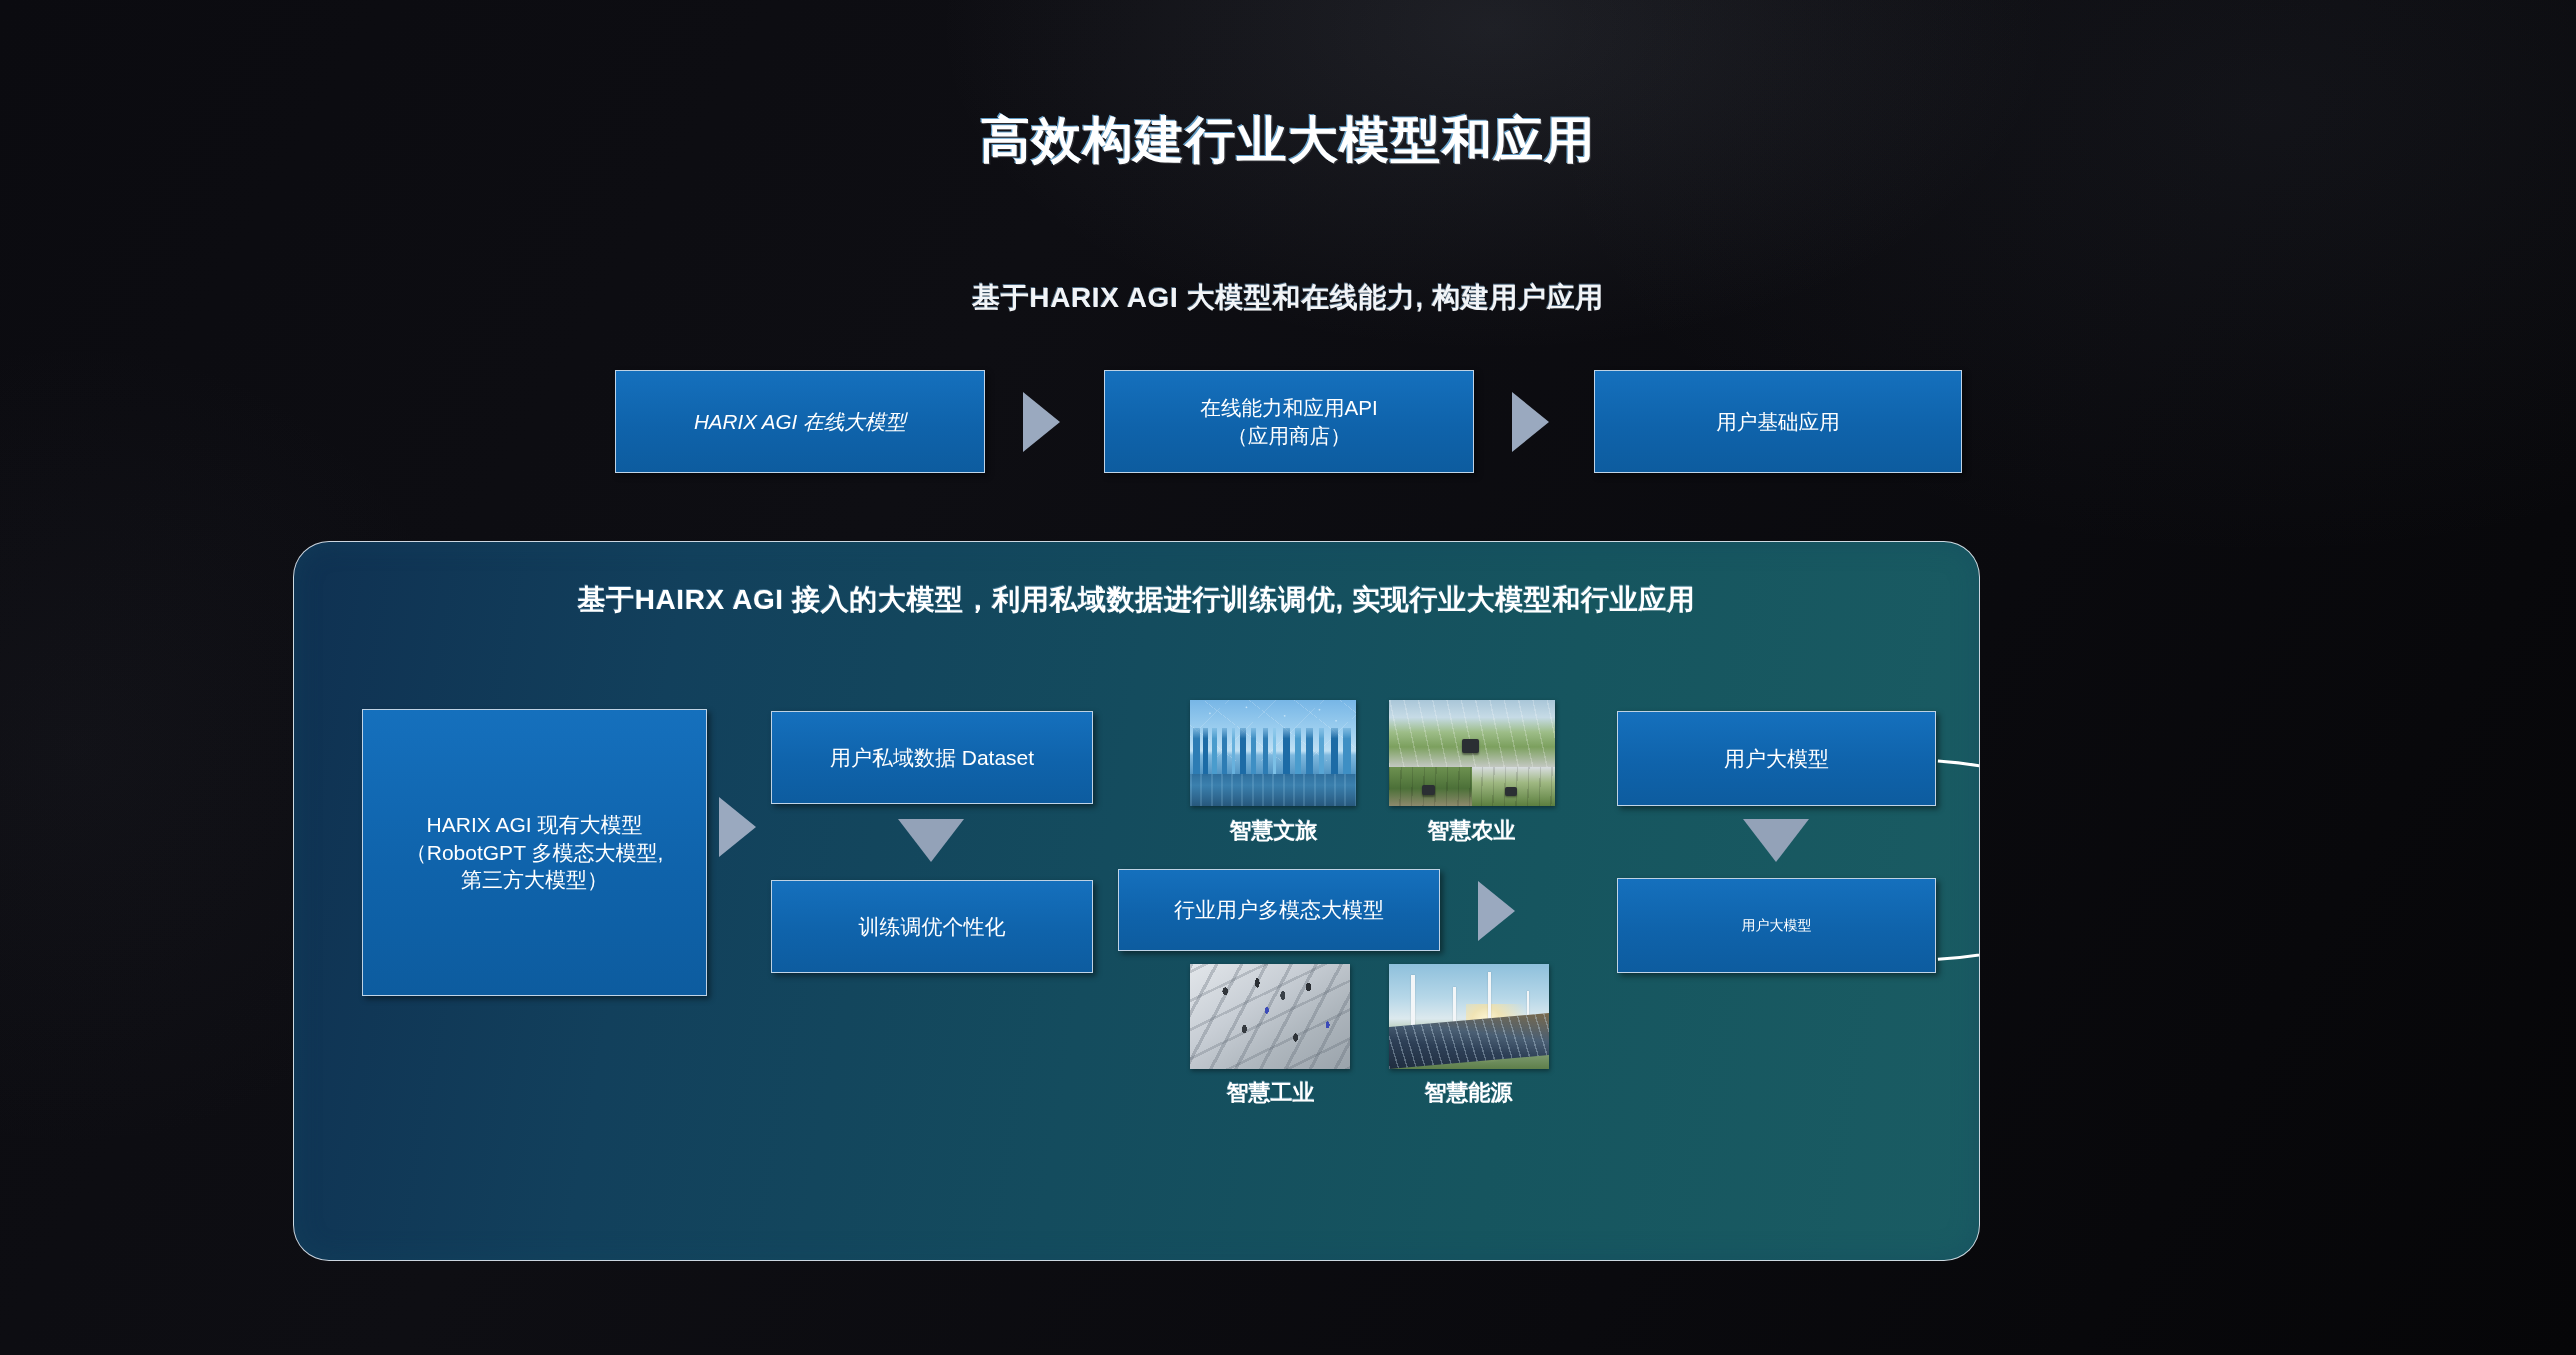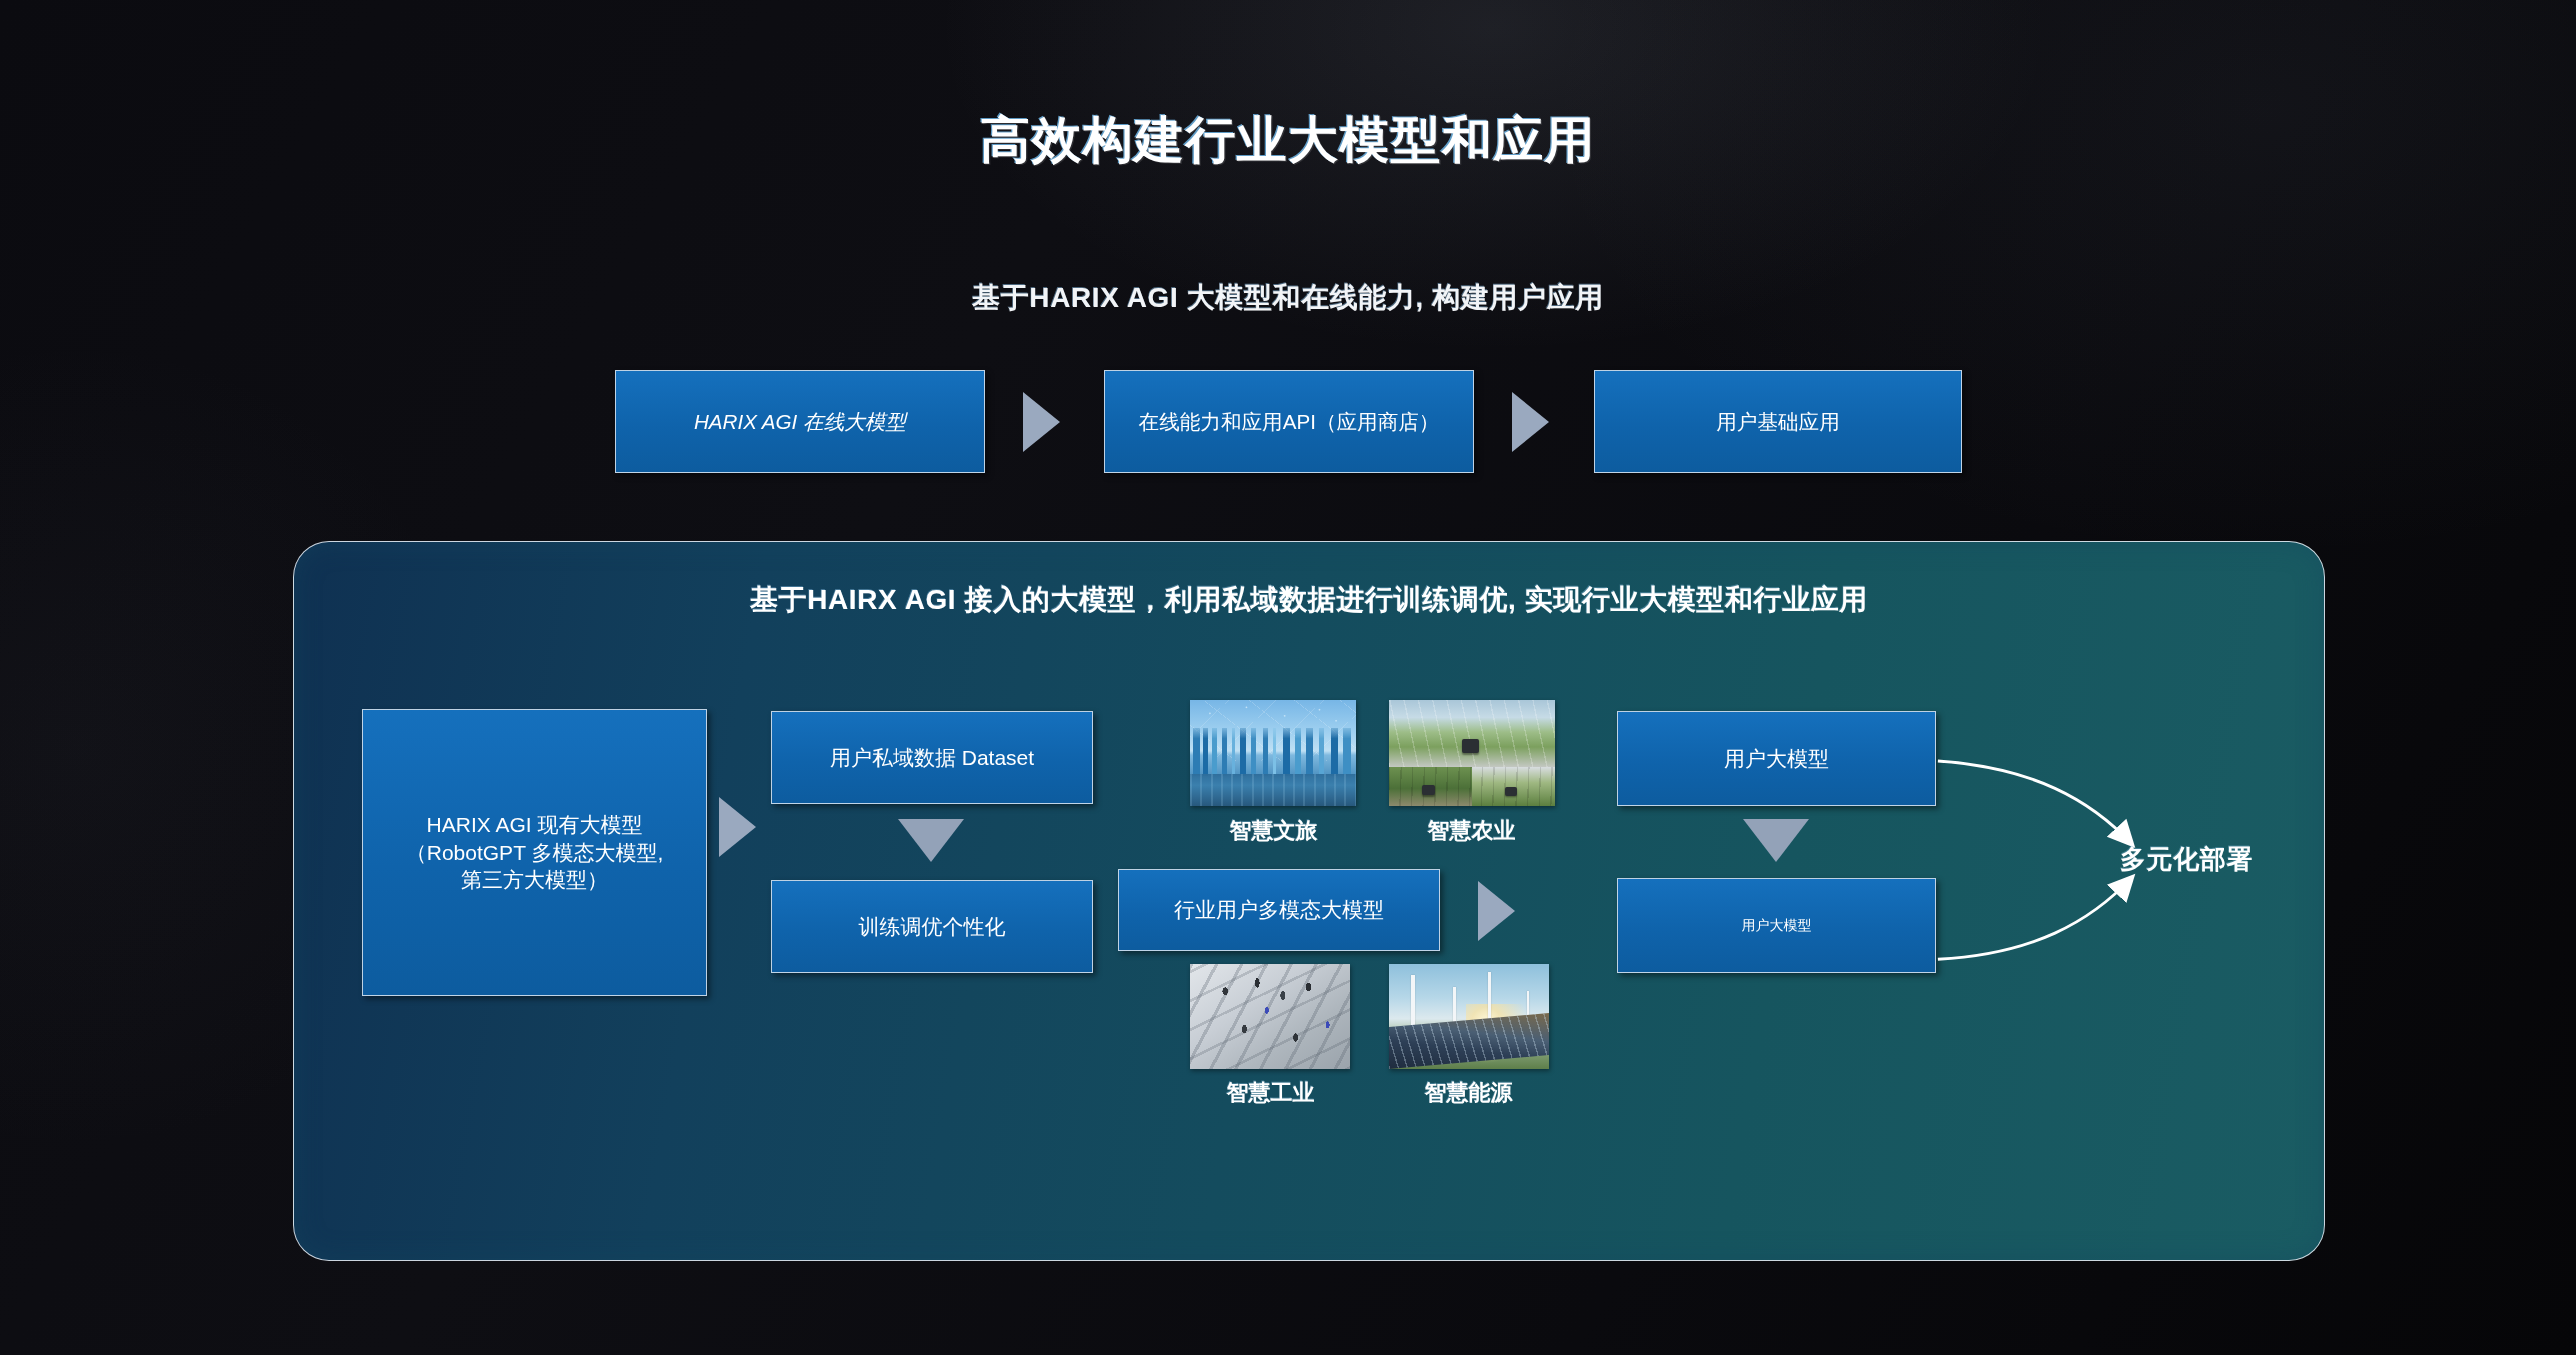--- a/index.html
+++ b/index.html
@@ -46,21 +46,21 @@
     border-left:37px solid #9aa9bf;
   }
   .tri-down{
     position:absolute;width:0;height:0;
     border-left:33px solid transparent;border-right:33px solid transparent;
     border-top:43px solid #93a2b8;
   }
 
   
   #panel{
-    position:absolute;left:293px;top:541px;width:2032px;height:720px;
+    position:absolute;left:293px;top:541px;width:1687px;height:720px;
     border-radius:36px;border:1.9px solid rgba(225,232,240,0.9);
     background:linear-gradient(100deg,#0f3152 0%,#12405c 22%,#144c5e 48%,#16555f 72%,#1a5c63 100%);
     box-shadow:0 0 27px rgba(20,70,95,0.45) inset;
     overflow:hidden;
   }
   .panel-head{
     position:absolute;left:0;right:0;top:39px;text-align:center;
     font-size:28px;font-weight:600;color:#ffffff;letter-spacing:0.6px;
     text-shadow:-0.6px -0.6px 0 rgba(160,215,255,0.35);
   }
@@ -203,21 +203,21 @@
 
   <div class="page-title">高效构建行业大模型和应用</div>
   <div class="subtitle">基于HARIX AGI 大模型和在线能力, 构建用户应用</div>
 
   <div class="bbox" style="left:615px;top:370px;width:370px;height:103px;font-size:20.6px;font-style:italic;">
     <span>HARIX AGI 在线大模型</span>
   </div>
 
   <div class="tri-right" style="left:1023px;top:392px;"></div>
 
-  <div class="bbox" style="left:1104px;top:370px;width:370px;height:103px;font-size:20.6px;flex-direction:row;">
+  <div class="bbox" style="left:1104px;top:370px;width:370px;height:103px;font-size:20.6px;flex-direction:column;">
     <span>在线能力和应用API</span>
     <span>（应用商店）</span>
   </div>
 
   <div class="tri-right" style="left:1512px;top:392px;"></div>
 
   <div class="bbox" style="left:1594px;top:370px;width:368px;height:103px;font-size:20.6px;">
     <span>用户基础应用</span>
   </div>
 

